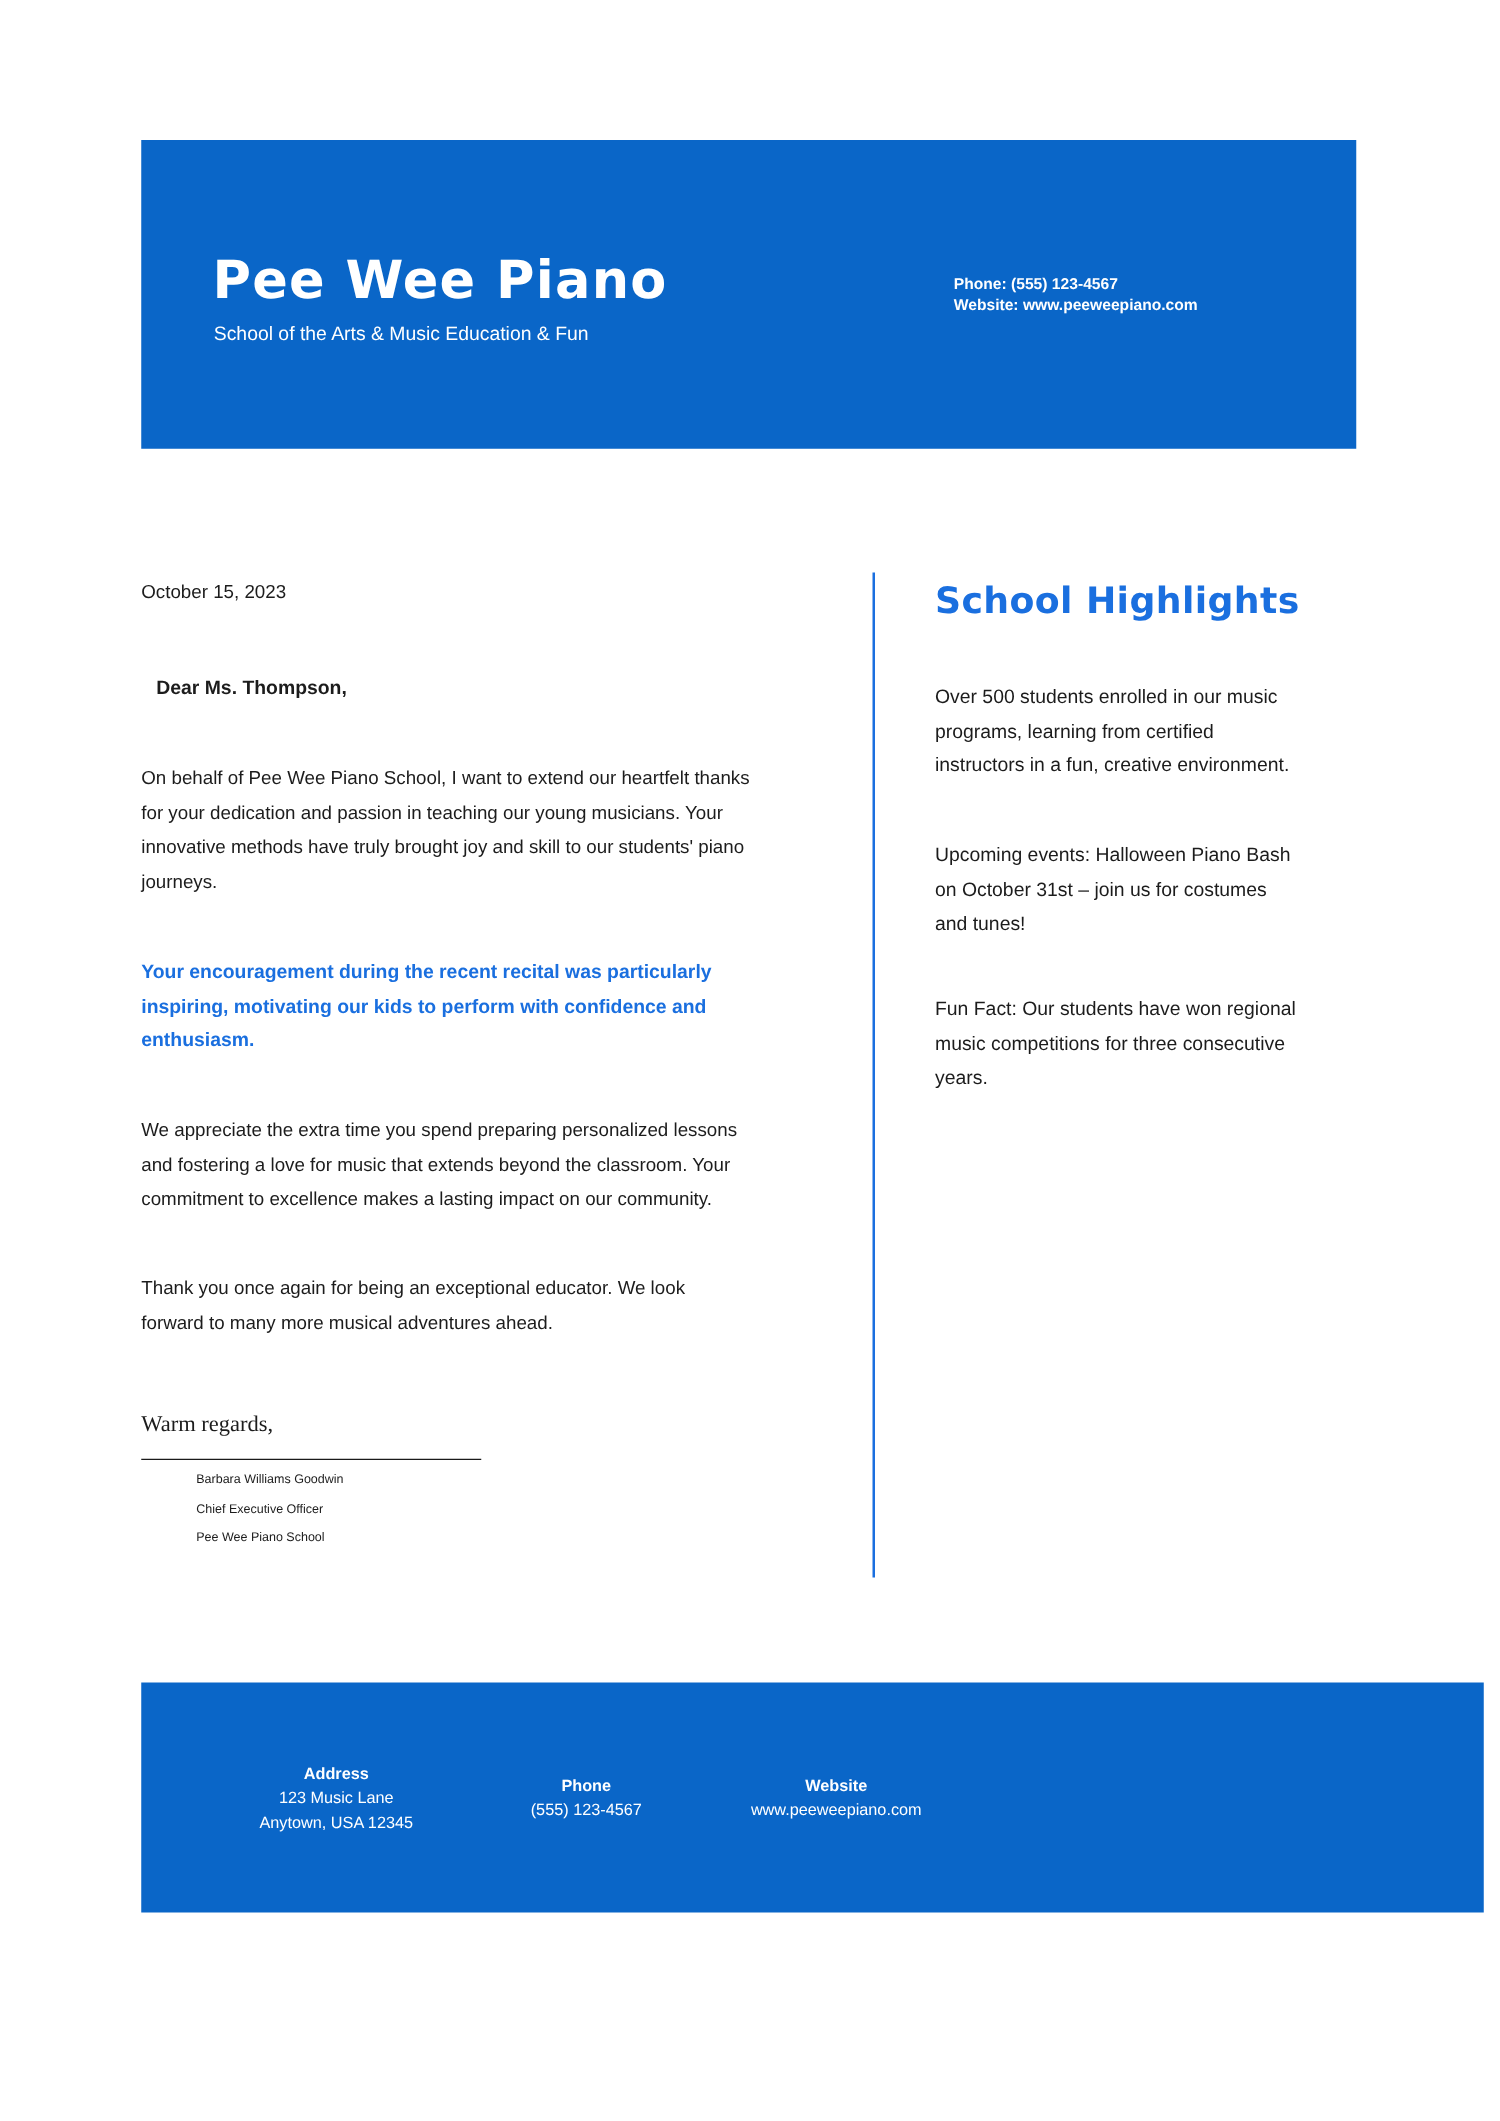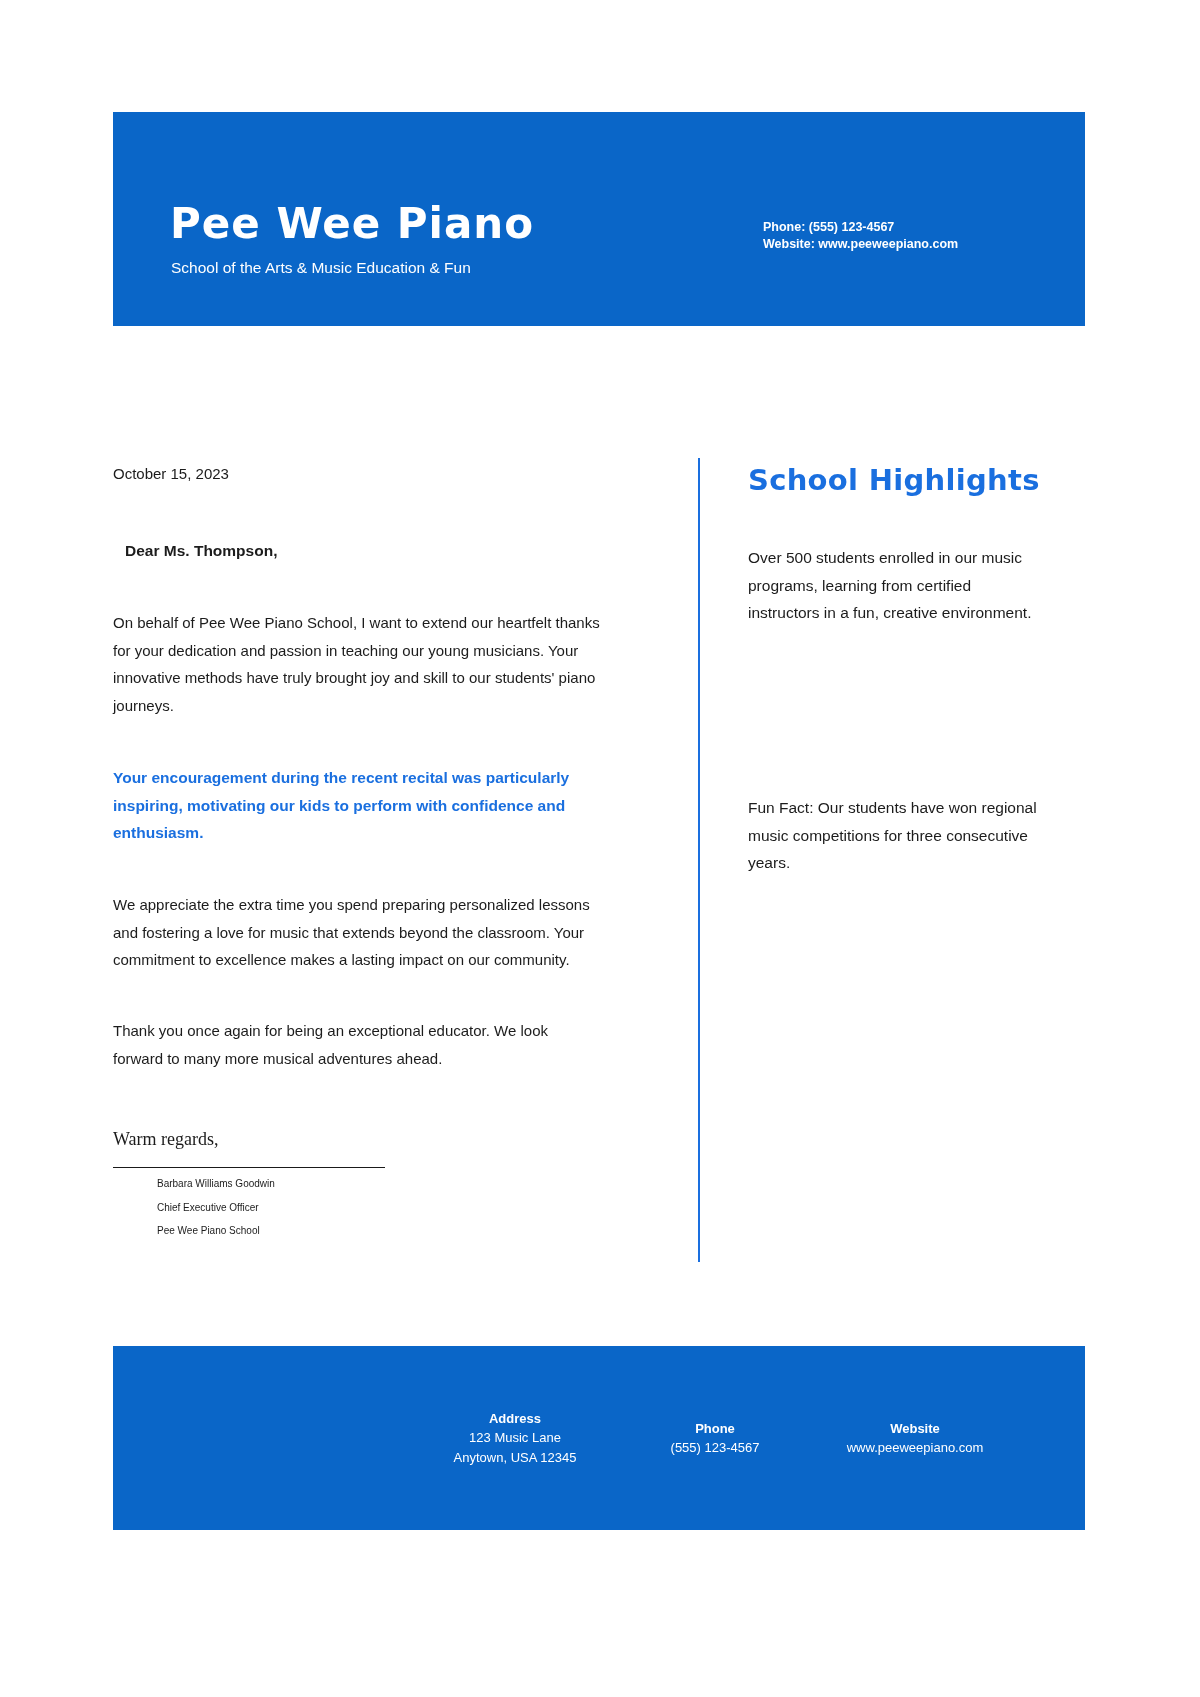--- a/index.html
+++ b/index.html
@@ -9,21 +9,21 @@
     --paper:#ffffff;
   }
   *{margin:0;padding:0;box-sizing:border-box;}
   html,body{background:var(--paper);}
   .page{
     position:relative;width:1200px;height:1697px;background:var(--paper);
     font-family:"Liberation Sans",sans-serif;color:var(--ink);overflow:hidden;
   }
   
   .banner{
-    position:absolute;left:113px;top:112px;width:972px;height:214px;
+    position:absolute;left:113px;top:112px;width:972px;height:247px;
     background:var(--banner-blue);
   }
   .banner-title{
     position:absolute;left:57px;top:86px;
     font-family:"DejaVu Sans",sans-serif;font-weight:bold;
     font-size:42px;line-height:52px;color:#ffffff;letter-spacing:1px;
   }
   .banner-subtitle{
     position:absolute;left:58px;top:146px;
     font-size:15.5px;line-height:20px;color:#ffffff;font-weight:500;
@@ -68,24 +68,24 @@
     font-family:"DejaVu Sans",sans-serif;font-weight:600;
     font-size:29px;line-height:28px;color:var(--accent-blue);letter-spacing:0.3px;
   }
   .sidebar-item{
     position:absolute;left:748px;width:340px;
     font-size:15.5px;line-height:27.5px;white-space:pre-line;
   }
   .sb1{top:544px;} .sb2{top:671px;} .sb3{top:794px;}
   
   .footer{
-    position:absolute;left:113px;top:1346px;width:972px;height:184px;
+    position:absolute;left:113px;top:1346px;width:1074px;height:184px;
     background:var(--banner-blue);
-    display:flex;align-items:center;justify-content:flex-end;
-    padding:0 70px;color:#ffffff;
+    display:flex;align-items:center;justify-content:flex-start;
+    padding:0 56px;color:#ffffff;
   }
   .footer-col{text-align:center;font-size:13px;line-height:19.5px;min-width:200px;}
   .footer-col .col-label{font-weight:bold;display:block;}
   .footer-col .col-line{display:block;}
 </style>
 </head>
 <body>
 
 <div class="page">
 
@@ -120,20 +120,23 @@
     <div>Chief Executive Officer</div>
     <div>Pee Wee Piano School</div>
   </div>
 
   <div class="divider"></div>
 
   <div class="sidebar-heading">School Highlights</div>
   <div class="sidebar-item sb1">Over 500 students enrolled in our music
 programs, learning from certified
 instructors in a fun, creative environment.</div>
+  <div class="sidebar-item sb2">Upcoming events: Halloween Piano Bash
+on October 31st – join us for costumes
+and tunes!</div>
   <div class="sidebar-item sb3">Fun Fact: Our students have won regional
 music competitions for three consecutive
 years.</div>
 
   <div class="footer">
     <div class="footer-col">
       <span class="col-label">Address</span>
       <span class="col-line">123 Music Lane</span>
       <span class="col-line">Anytown, USA 12345</span>
     </div>

